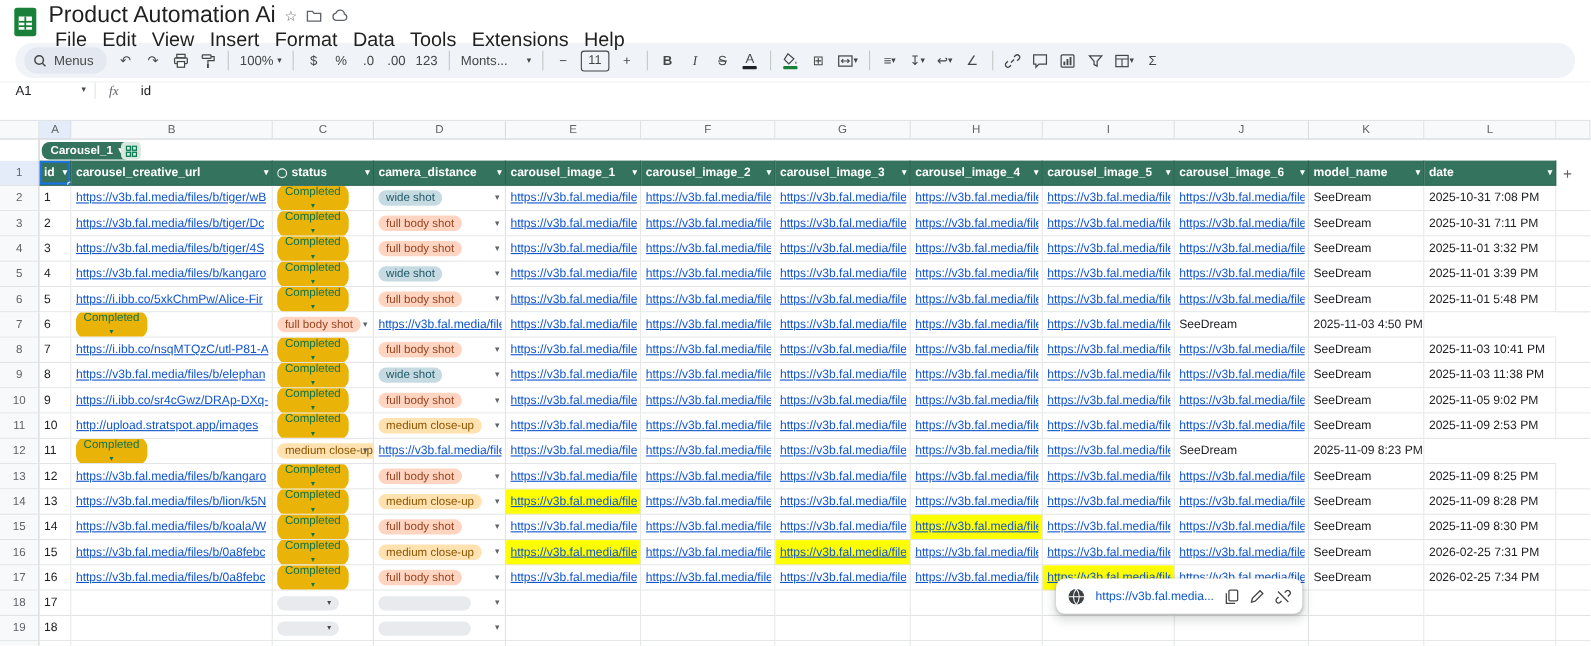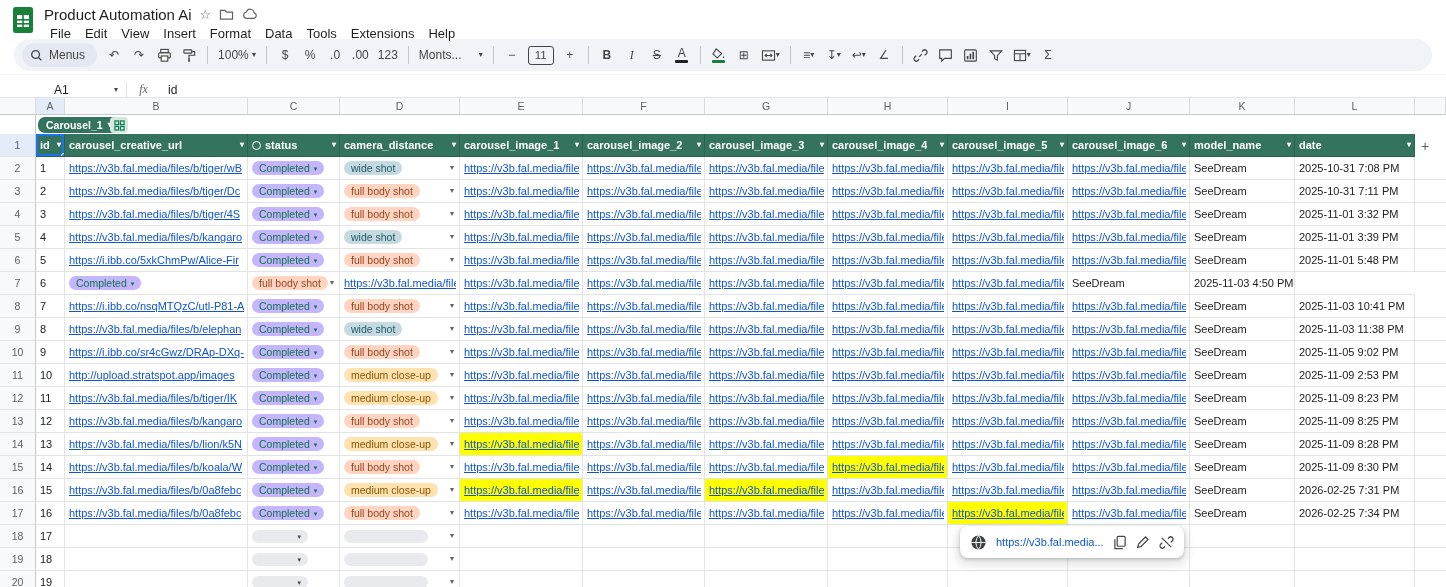--- a/index.html
+++ b/index.html
@@ -3,24 +3,24 @@
 <meta charset="utf-8">
 <style>
   * { box-sizing: border-box; margin: 0; padding: 0; }
   html,body { width:1446px; height:587px; overflow:hidden; background:#fff;
     font-family:"Liberation Sans", sans-serif; color:#202124; }
 
   
   .topbar { height:38px; display:flex; align-items:flex-start; padding:4px 0 0 10px; }
   .logo { width:26px; height:32px; display:flex; align-items:center; justify-content:center; margin-right:8px; }
   .title-row { display:flex; align-items:center; gap:8px; height:20px; }
-  .doc-title { font-size:15px; color:#1f1f1f; }
+  .doc-title { font-size:21px; color:#1f1f1f; }
   .tb-ico { font-size:13px; color:#5f6368; display:flex; align-items:center; }
   .menu-row { display:flex; gap:2px; margin-top:1px; }
-  .menu-item { font-size:13px; color:#1f1f1f; padding:1px 6px; border-radius:4px; cursor:default; }
+  .menu-item { font-size:18px; color:#1f1f1f; padding:1px 6px; border-radius:4px; cursor:default; }
 
   
   .toolbar { padding:1px 14px 3px; }
   .tb-inner { background:#f0f4f9; border-radius:18px; height:32px; display:flex; align-items:center;
     padding:0 8px; gap:1px; font-size:12px; color:#444746; }
   .tbtn { height:24px; min-width:24px; display:flex; align-items:center; justify-content:center;
     border-radius:4px; padding:0 4px; white-space:nowrap; }
   .tb-divider { width:1px; height:18px; background:#c4c7c5; margin:0 5px; }
   .menus-pill { background:#e4e9f1; border-radius:14px; height:24px; display:flex; align-items:center;
     gap:6px; padding:0 12px 0 8px; margin-right:4px; }
@@ -29,22 +29,22 @@
     align-items:center; justify-content:center; font-size:11.5px; margin:0 3px; }
   .font-sel { width:72px; display:flex; align-items:center; justify-content:space-between; }
   .bold { font-weight:700; }
   .ital { font-style:italic; font-family:"Liberation Serif", serif; }
   .strike { text-decoration:line-through; }
   .colstack { display:flex; flex-direction:column; align-items:center; line-height:1; gap:1px; }
   .colbar { width:13px; height:3px; border-radius:1px; }
   svg.ic { display:block; }
 
   
-  .fbar { height:24px; display:flex; align-items:flex-end; border-top:1px solid #f1f3f4;
-    border-bottom:1px solid #e0e3e7; font-size:12px;padding-left:40px; }
+  .fbar { height:36px; display:flex; align-items:flex-start; border-top:1px solid #f1f3f4;
+    border-bottom:1px solid #e0e3e7; font-size:12px; }
   .namebox { width:86px; display:flex; align-items:center; justify-content:space-between;
     padding:0 8px 0 14px; color:#202124; }
   .fx { font-style:italic; color:#5f6368; width:34px; text-align:center;
     border-left:1px solid #e0e3e7; font-family:"Liberation Serif", serif; font-size:12px; }
   .fval { padding-left:8px; font-size:12px; }
 
   
   .sheet { position:relative; }
   .g-row { display:grid;
     grid-template-columns:36px 29px 183px 92px 120px 123px 122px 123px 120px 120px 122px 105px 120px 1fr; }
@@ -78,21 +78,21 @@
     margin-right:4px; flex:none; }
   .hgroup { display:flex; align-items:center; overflow:hidden; }
   .gutter-cell { border-right:none; background:#fff; }
   .addcol { font-size:14px; color:#5f6368; padding-left:6px; background:#fff; border-bottom:none; border-right:none; }
 
   .link { color:#1155cc; text-decoration:underline; overflow:hidden; white-space:nowrap; }
   .hl { background:#ffff00; }
   .chip { display:inline-flex; align-items:center; gap:4px; border-radius:10px; padding:2px 7px;
     font-size:10.5px; line-height:1; white-space:nowrap; }
   .chip .caret { font-size:7px; }
-  .chip-status { background:#c4b5fd; color:#11734b; } .chip-status .caret { color:#11734b; }
+  .chip-status { background:#eab308; color:#11734b;flex-direction:column; } .chip-status .caret { color:#11734b; }
   .chip-wide { background:#c6dbe1; color:#215968; }
   .chip-full { background:#ffd5c2; color:#99441e; }
   .chip-medium { background:#ffe2b0; color:#8a5500; }
   .chip-empty { background:#e8eaed; color:#5f6368; min-width:56px; height:13px; justify-content:flex-end; }
   .cell-caret { position:absolute; right:5px; top:50%; transform:translateY(-50%); font-size:8px; color:#5f6368; }
 
   
   .link-popup { position:absolute; left:960px; top:526px; height:32px; background:#fff; border-radius:8px;
     box-shadow:0 1px 3px rgba(60,64,67,.3), 0 4px 8px 3px rgba(60,64,67,.15);
     display:flex; align-items:center; gap:9px; padding:0 10px; z-index:10; }
@@ -779,23 +779,20 @@
       <div class="cell">
         <span class="link">https://v3b.fal.media/file</span>
       </div>
       <div class="cell">SeeDream</div>
       <div class="cell">2025-11-09 2:53 PM</div>
       <div class="cell gutter-cell"></div>
     </div>
     <div class="g-row hrow">
       <div class="rowhdr">12</div>
       <div class="cell">11</div>
-      <div class="cell">
-        <span class="link">https://v3b.fal.media/files/b/tiger/IK</span>
-      </div>
       <div class="cell">
         <span class="chip chip-status">
           <span>Completed</span>
           <span class="caret">▾</span>
         </span>
       </div>
       <div class="cell">
         <span class="chip chip-medium">
           <span>medium close-up</span>
         </span>

